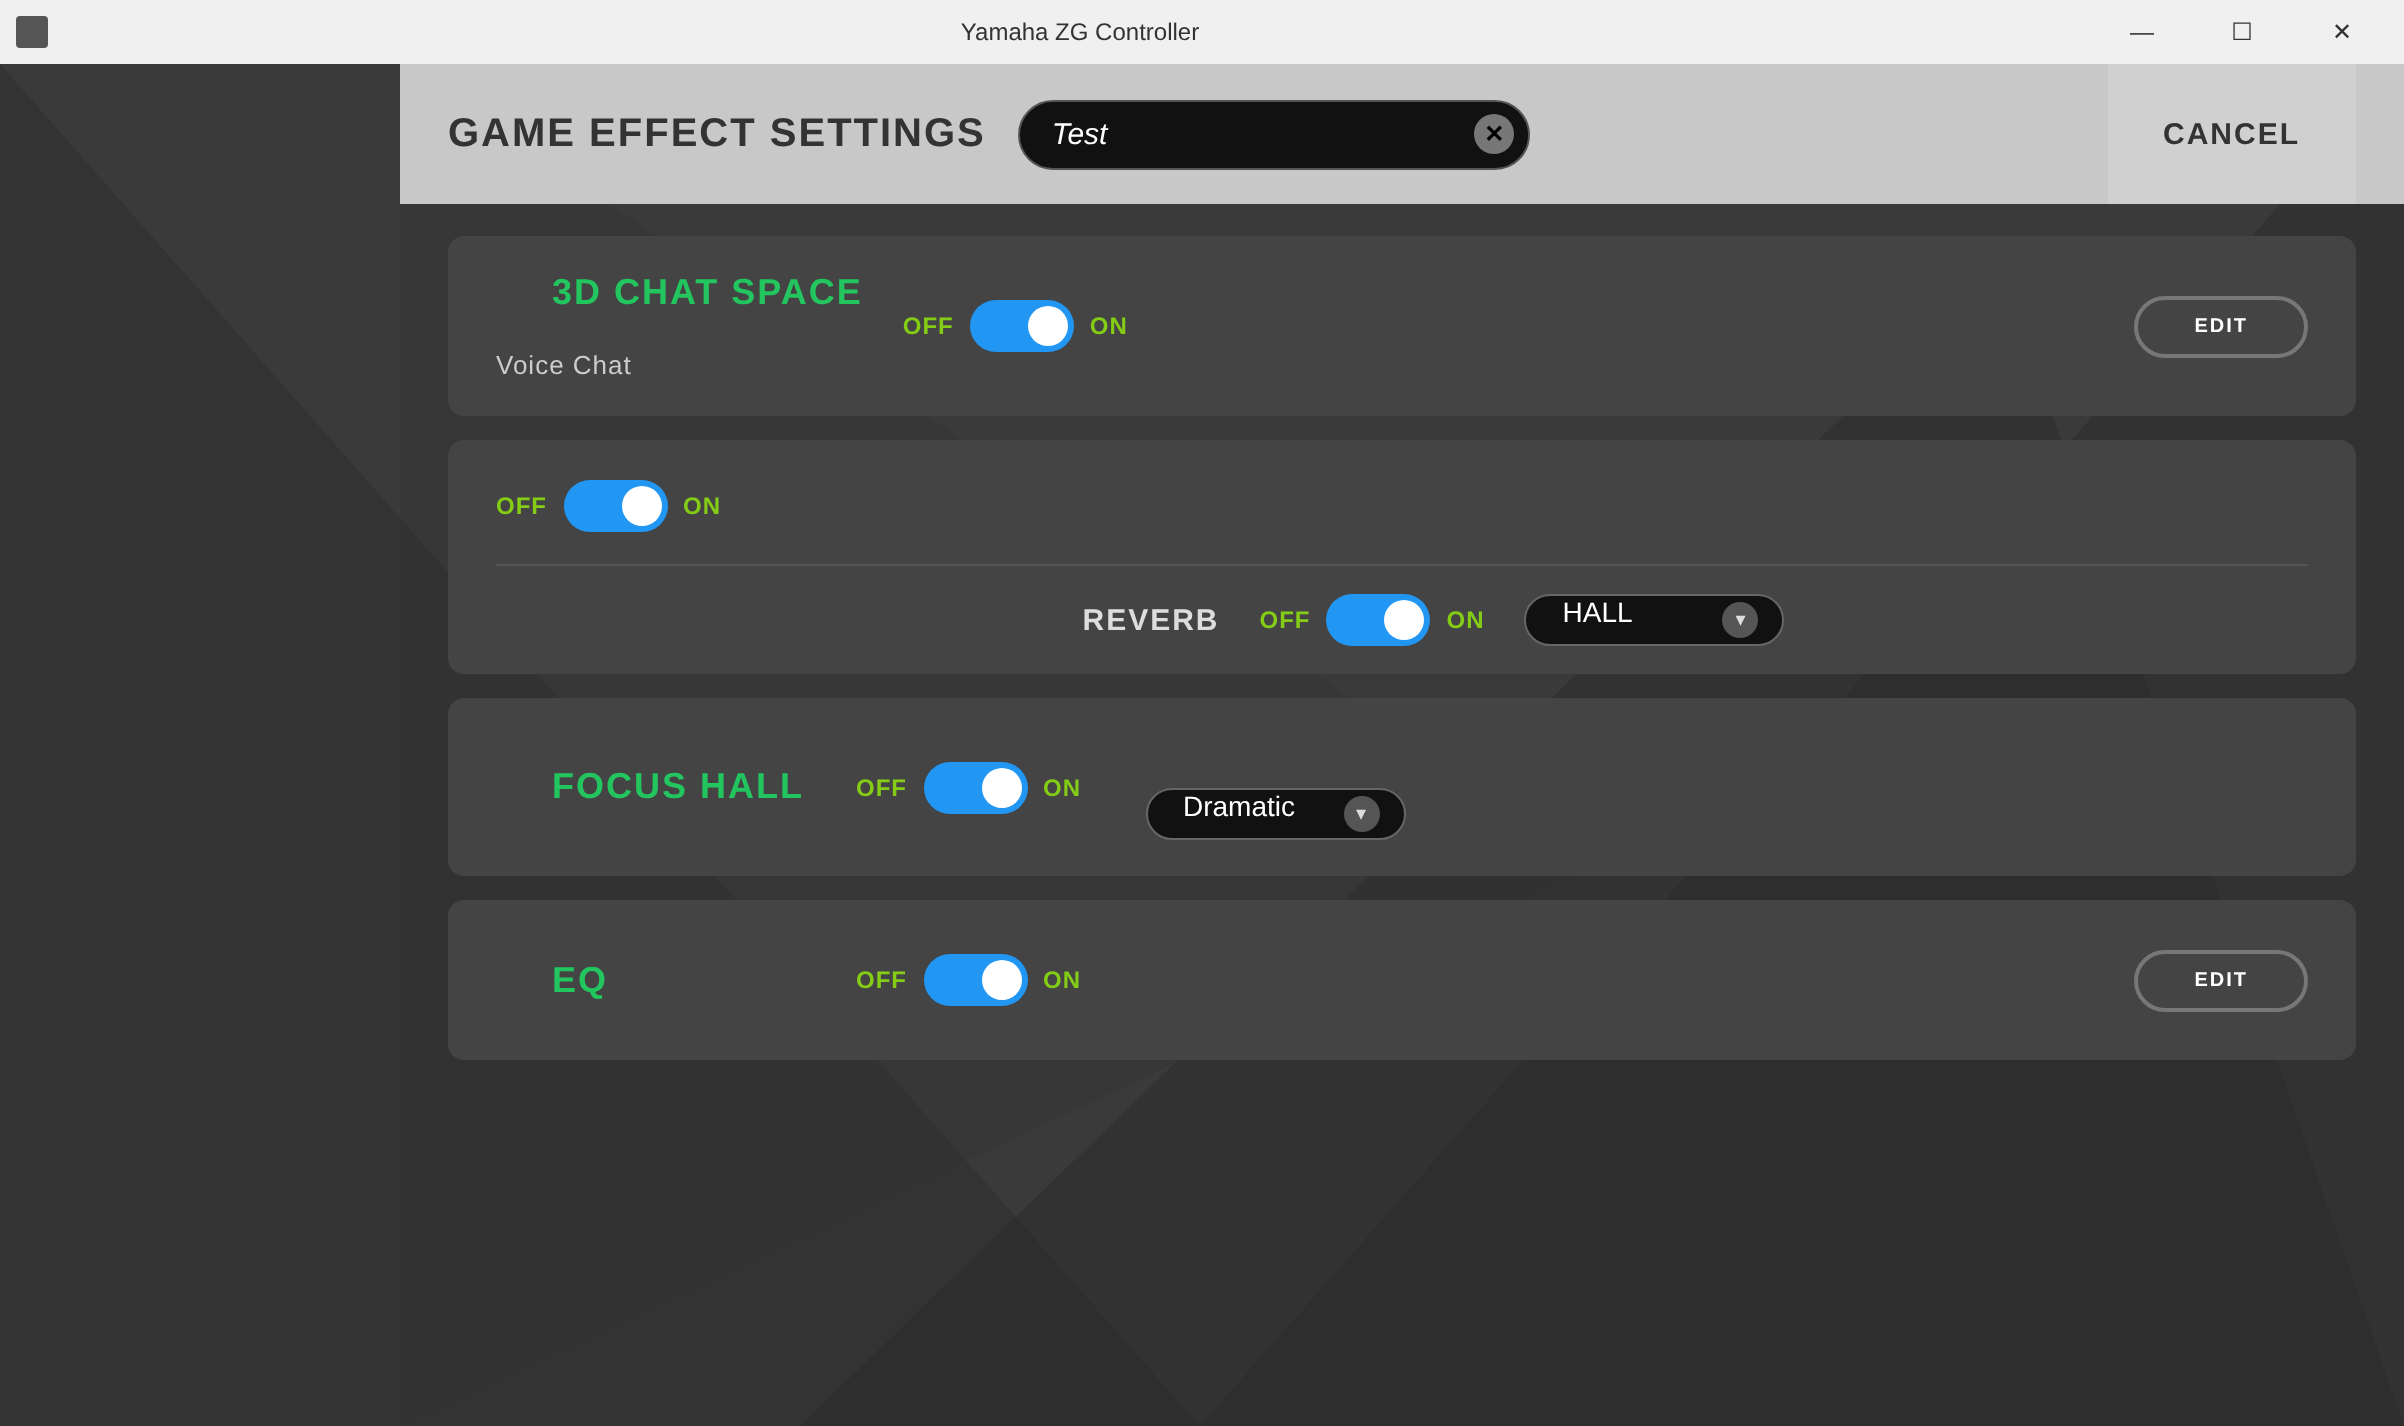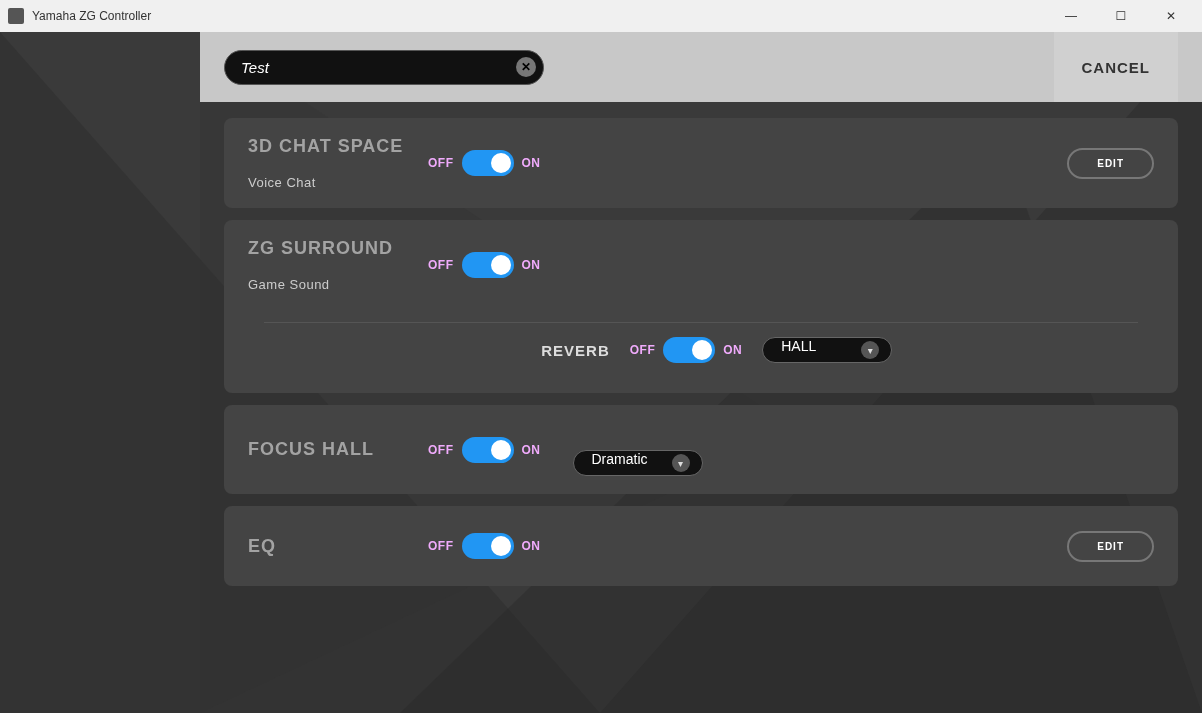--- a/index.html
+++ b/index.html
@@ -28,20 +28,21 @@
       width: 16px;
       height: 16px;
       background: #555;
       border-radius: 2px;
       margin-right: 8px;
     }
     .titlebar-title {
       font-size: 12px;
       color: #333;
       flex: 1;
+      text-align: center;
     }
     .titlebar-controls {
       display: flex;
       gap: 4px;
     }
     .titlebar-btn {
       width: 46px;
       height: 32px;
       display: flex;
       align-items: center;
@@ -174,29 +175,30 @@
     
     .panel-row {
       display: flex;
       align-items: center;
       gap: 20px;
       min-height: 44px;
     }
     .panel-row.sub-row {
       border-top: 1px solid #555;
       padding: 14px 0;
-      margin: 16px;
+      margin: 0;
     }
 
     .panel-title {
       font-size: 18px;
       font-weight: 700;
-      color: #a3a3a3;
+      color: #22c55e;
       letter-spacing: 1px;
       min-width: 160px;
+      margin-left: 28px;
     }
     .panel-subtitle {
       font-size: 13px;
       color: #ccc;
       font-weight: 400;
       display: block;
       letter-spacing: 0.5px;
       margin-top: 18px;
     }
     .panel-title-wrap {
@@ -215,21 +217,21 @@
 
     
     .toggle-group {
       display: flex;
       align-items: center;
       gap: 8px;
       flex-shrink: 0;
     }
     .toggle-label {
       font-size: 12px;
-      color: #f0abfc;
+      color: #84cc16;
       font-weight: 600;
       letter-spacing: 0.5px;
     }
     .toggle-switch {
       width: 52px;
       height: 26px;
       background: #2196f3;
       border-radius: 13px;
       position: relative;
       cursor: pointer;
@@ -312,20 +314,21 @@
     <polygon points="0,0 600,681 0,681" fill="#2e2e2e" opacity="0.6"></polygon>
     <polygon points="1202,0 600,681 1202,681" fill="#2a2a2a" opacity="0.5"></polygon>
     <polygon points="200,0 800,400 200,681" fill="#333" opacity="0.3"></polygon>
     <polygon points="1000,100 400,681 1202,681" fill="#282828" opacity="0.4"></polygon>
   </svg>
 </div>
 
 <div class="main-content">
 
   <div class="header-bar">
+    <span class="header-title">GAME EFFECT SETTINGS</span>
     <div class="header-input-wrap">
       <input class="header-input" type="text" value="Test" style="">
       <button class="clear-btn">✕</button>
     </div>
     <div class="header-spacer"></div>
     <button class="cancel-btn">CANCEL</button>
   </div>
 
   <div class="panels">
 
@@ -342,24 +345,20 @@
           </div>
           <span class="toggle-label">ON</span>
         </div>
         <div class="row-spacer"></div>
         <button class="edit-btn">EDIT</button>
       </div>
     </div>
 
     <div class="panel-card has-sub">
       <div class="panel-row" style="padding-bottom:14px;">
-        <div class="panel-title-wrap">
-          <span class="panel-title">ZG SURROUND</span>
-          <span class="panel-subtitle">Game Sound</span>
-        </div>
         <div class="toggle-group">
           <span class="toggle-label">OFF</span>
           <div class="toggle-switch">
             <div class="knob"></div>
           </div>
           <span class="toggle-label">ON</span>
         </div>
         <div class="row-spacer"></div>
       </div>
 

